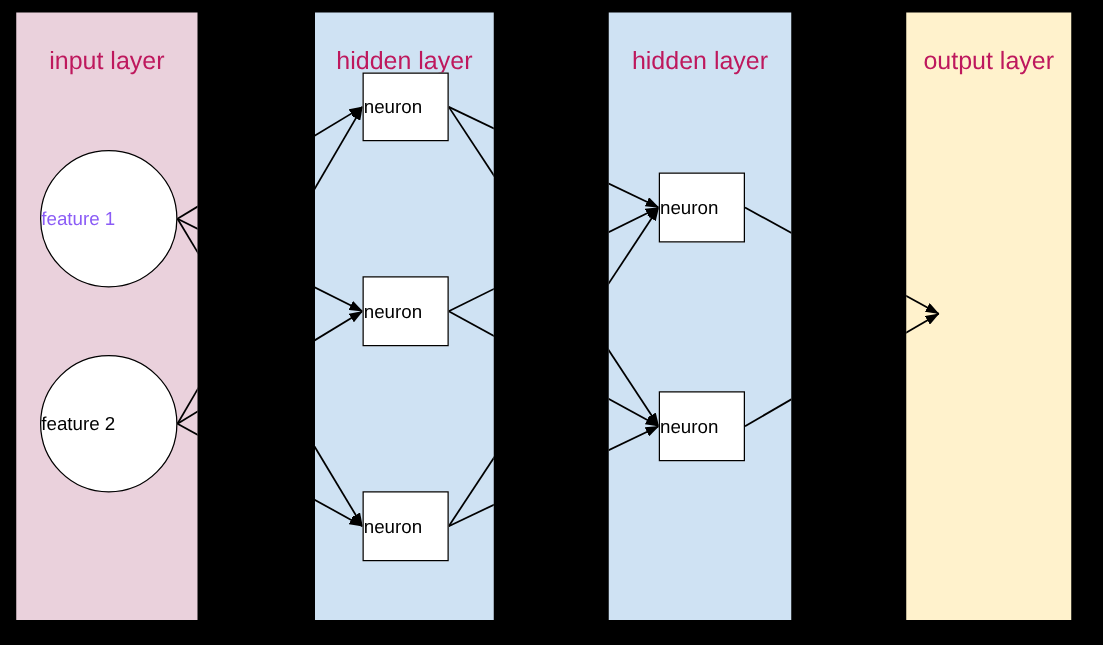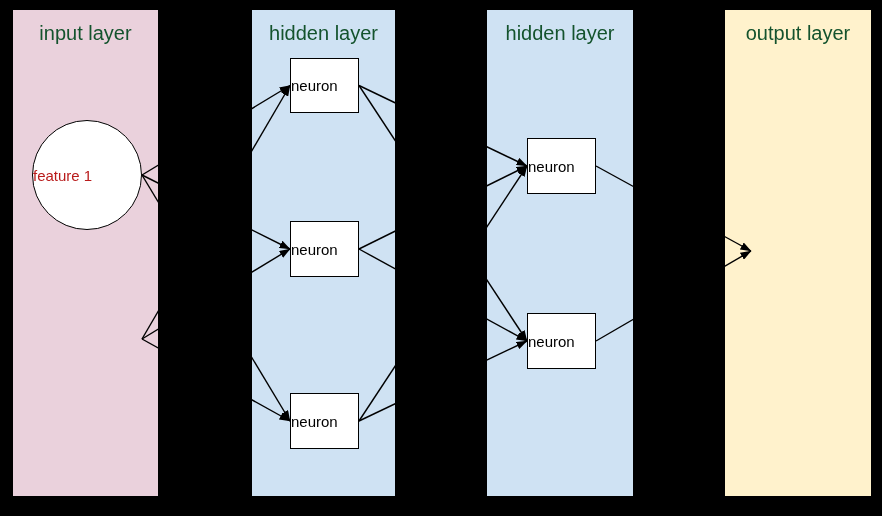--- a/index.html
+++ b/index.html
@@ -9,24 +9,24 @@
     height: 516px;
     background: #000000;
     overflow: hidden;
     font-family: "Liberation Sans", sans-serif;
     color: #000000;
   }
   .layer { position: absolute; z-index: 1; }
   .layer-title {
     width: 100%;
     text-align: center;
-    padding-top: 11px;
+    padding-top: 27px;
     font-size: 20px;
     line-height: 24px;
-    color: #14532d;
+    color: #be185d;
   }
   #edge-layer {
     position: absolute;
     left: 0; top: 0;
     width: 882px; height: 516px;
     z-index: 2;
     pointer-events: none;
   }
   .node {
     position: absolute;
@@ -55,21 +55,21 @@
 
   <div class="layer" style="left: 13px; top: 10px; width: 145px; height: 486px; background: rgb(234, 209, 220);">
     <div class="layer-title">input layer</div>
   </div>
   <div class="layer" style="left: 252px; top: 10px; width: 143px; height: 486px; background: rgb(207, 226, 243);">
     <div class="layer-title">hidden layer</div>
   </div>
   <div class="layer" style="left: 487px; top: 10px; width: 146px; height: 486px; background: rgb(207, 226, 243);">
     <div class="layer-title">hidden layer</div>
   </div>
-  <div class="layer" style="left: 725px; top: 10px; width: 146px; height: 486px; background: rgb(255, 242, 204);">
+  <div class="layer" style="left: 725px; top: 10px; width: 132px; height: 486px; background: rgb(255, 242, 204);">
     <div class="layer-title">output layer</div>
   </div>
 
   <svg id="edge-layer" viewBox="0 0 882 516">
       <defs>
         <marker id="arrowhead" markerWidth="11" markerHeight="8" refX="10.5" refY="4" orient="auto" markerUnits="userSpaceOnUse">
           <path d="M0,0 L11,4 L0,8 Z" fill="#000000"></path>
         </marker>
         <clipPath id="column-clip">
           <rect x="13" y="10" width="145" height="486"></rect>
@@ -89,22 +89,25 @@
         <line x1="359" y1="85.5" x2="527" y2="341" marker-end="url(#arrowhead)"></line>
         <line x1="359" y1="249" x2="527" y2="166" marker-end="url(#arrowhead)"></line>
         <line x1="359" y1="249" x2="527" y2="341" marker-end="url(#arrowhead)"></line>
         <line x1="359" y1="421" x2="527" y2="166" marker-end="url(#arrowhead)"></line>
         <line x1="359" y1="421" x2="527" y2="341" marker-end="url(#arrowhead)"></line>
         <line x1="596" y1="166" x2="751" y2="251" marker-end="url(#arrowhead)"></line>
         <line x1="596" y1="341" x2="751" y2="251" marker-end="url(#arrowhead)"></line>
       </g>
     </svg>
 
-  <div class="node circle" style="left: 32px; top: 120px; width: 110px; height: 110px; background: rgb(255, 255, 255); border: 1.5px solid rgb(0, 0, 0); color: #b91c1c;">
+  <div class="node circle" style="left: 32px; top: 120px; width: 110px; height: 110px; background: rgb(255, 255, 255); border: 1.5px solid rgb(0, 0, 0); color: #8b5cf6;">
     <span class="node-label">feature 1</span>
+  </div>
+  <div class="node circle" style="left: 32px; top: 284px; width: 110px; height: 110px; background: rgb(255, 255, 255); border: 1.5px solid rgb(0, 0, 0); color: rgb(0, 0, 0);">
+    <span class="node-label">feature 2</span>
   </div>
 
   <div class="node rect" style="left: 290px; top: 58px; width: 69px; height: 55px; background: rgb(255, 255, 255); border: 1.5px solid rgb(0, 0, 0); color: rgb(0, 0, 0);">
     <span class="node-label">neuron</span>
   </div>
   <div class="node rect" style="left: 290px; top: 221px; width: 69px; height: 56px; background: rgb(255, 255, 255); border: 1.5px solid rgb(0, 0, 0); color: rgb(0, 0, 0);">
     <span class="node-label">neuron</span>
   </div>
   <div class="node rect" style="left: 290px; top: 393px; width: 69px; height: 56px; background: rgb(255, 255, 255); border: 1.5px solid rgb(0, 0, 0); color: rgb(0, 0, 0);">
     <span class="node-label">neuron</span>

